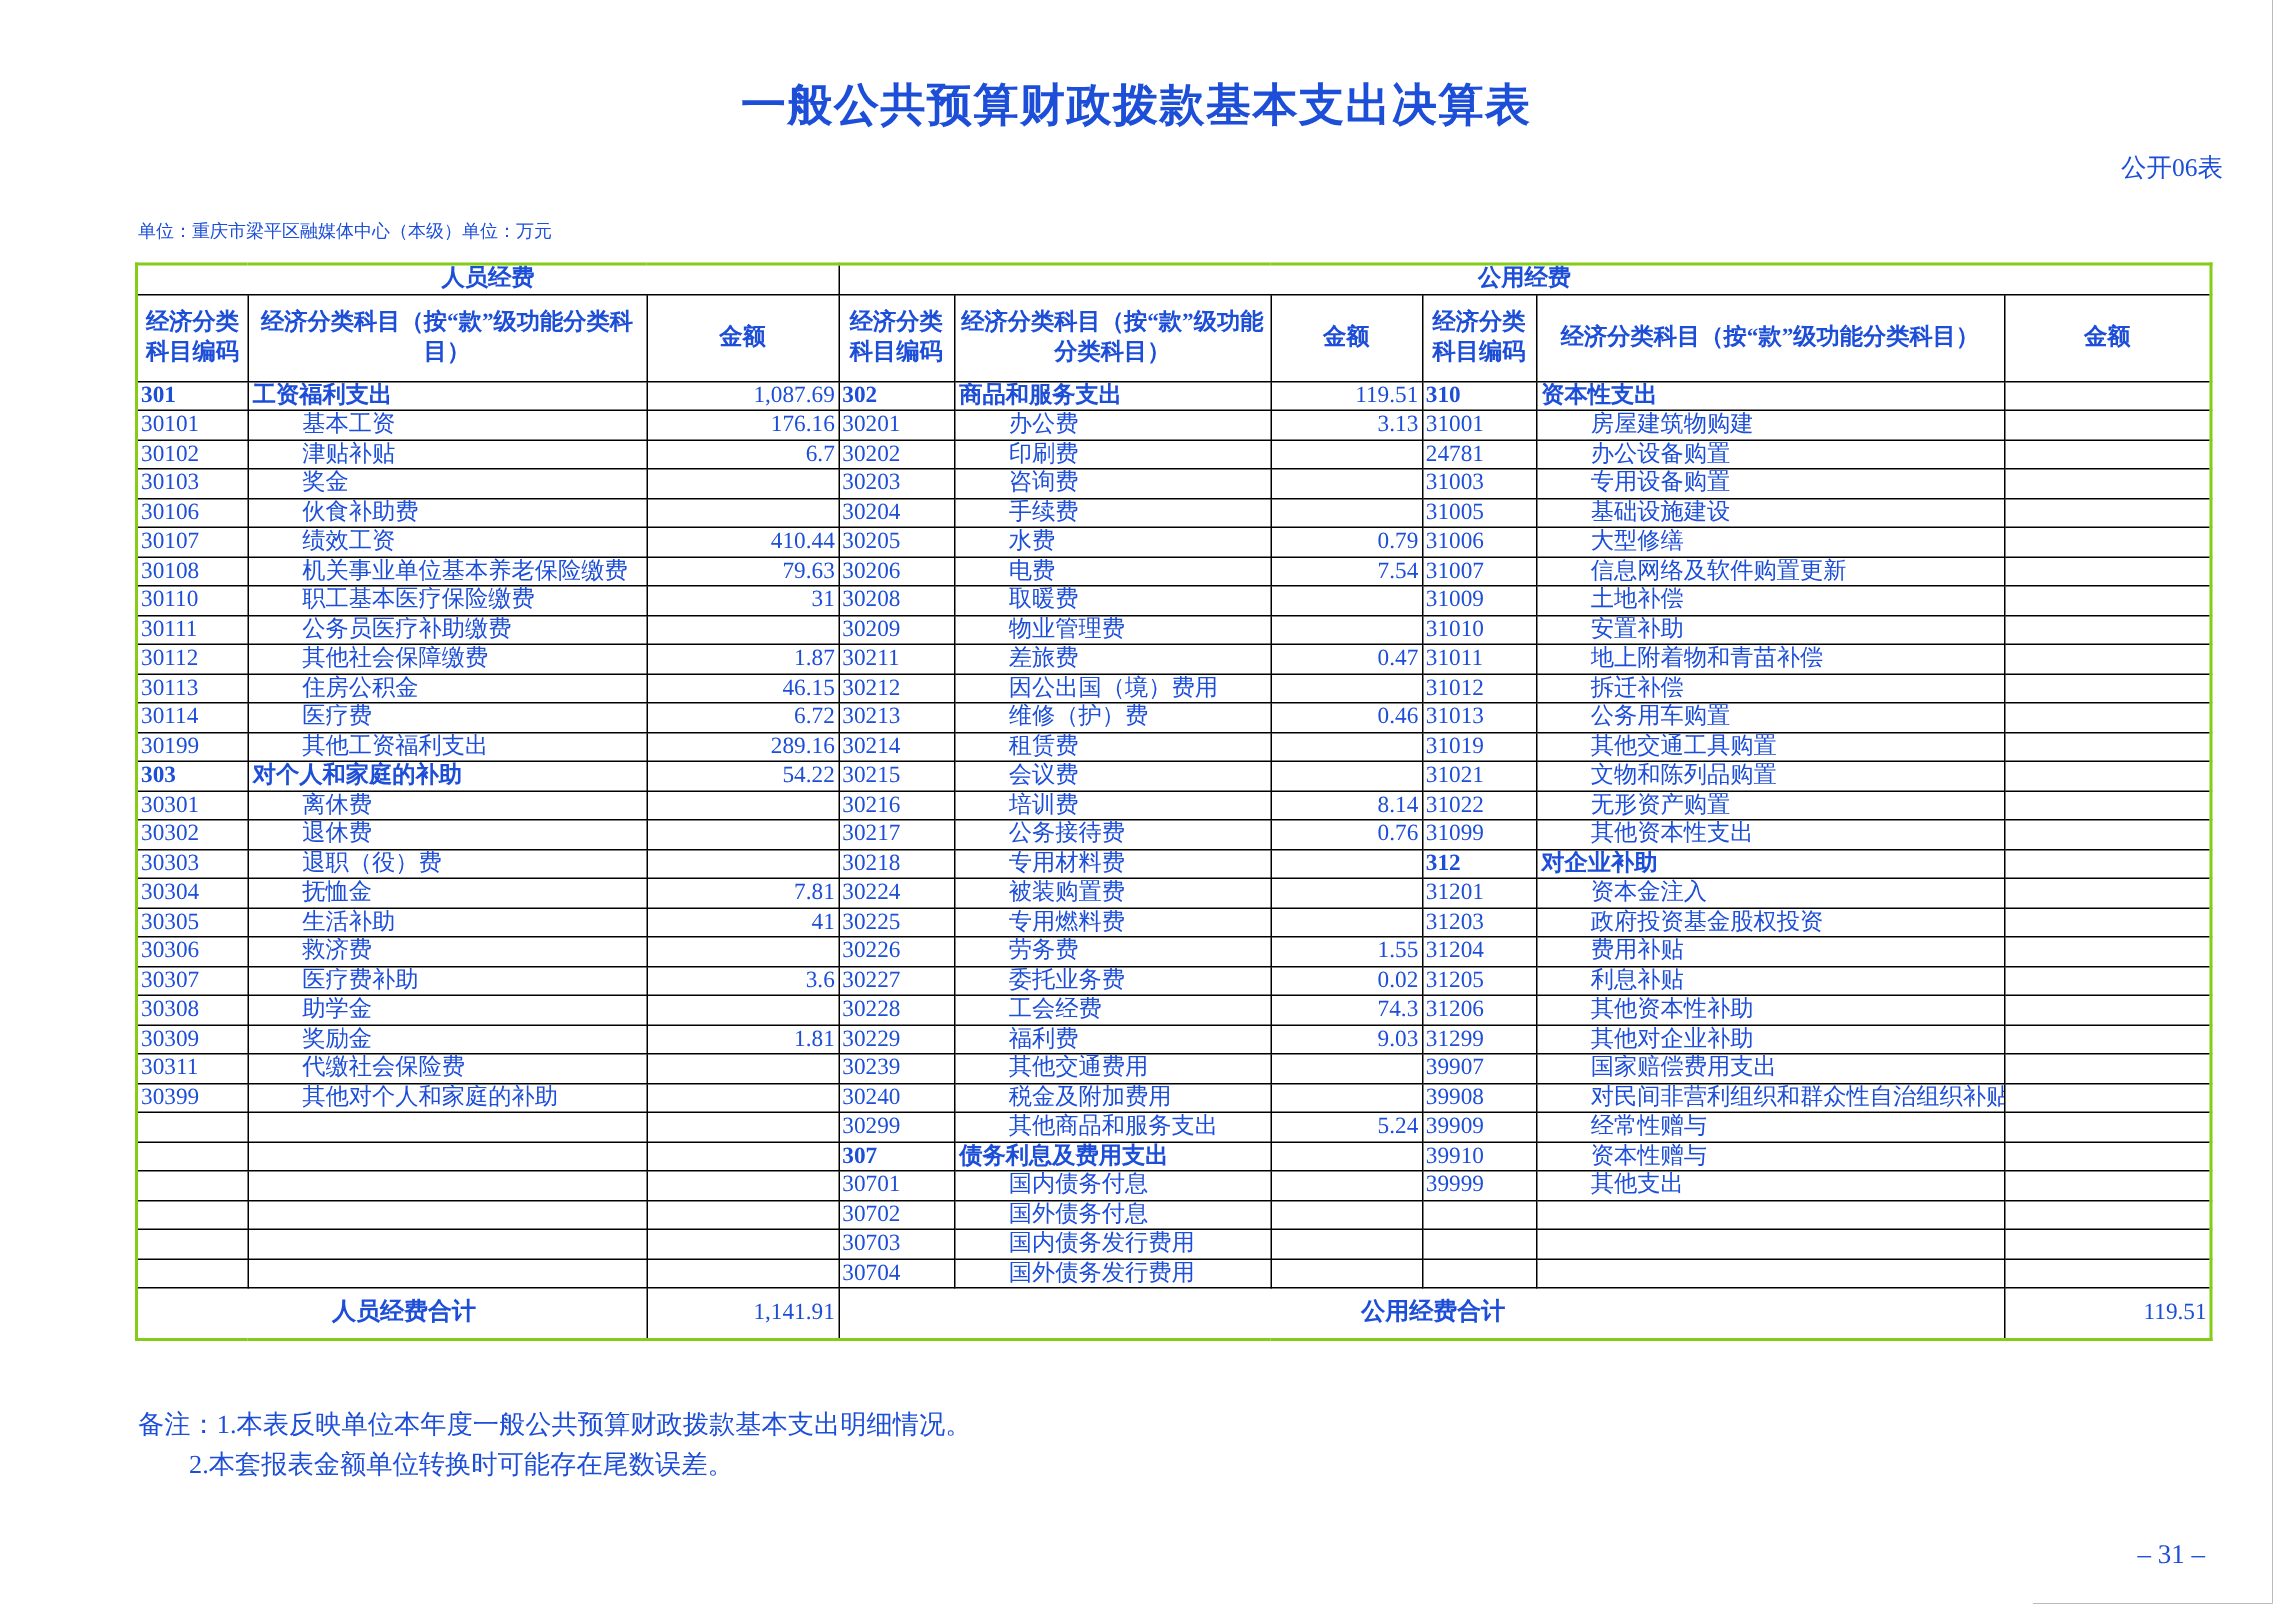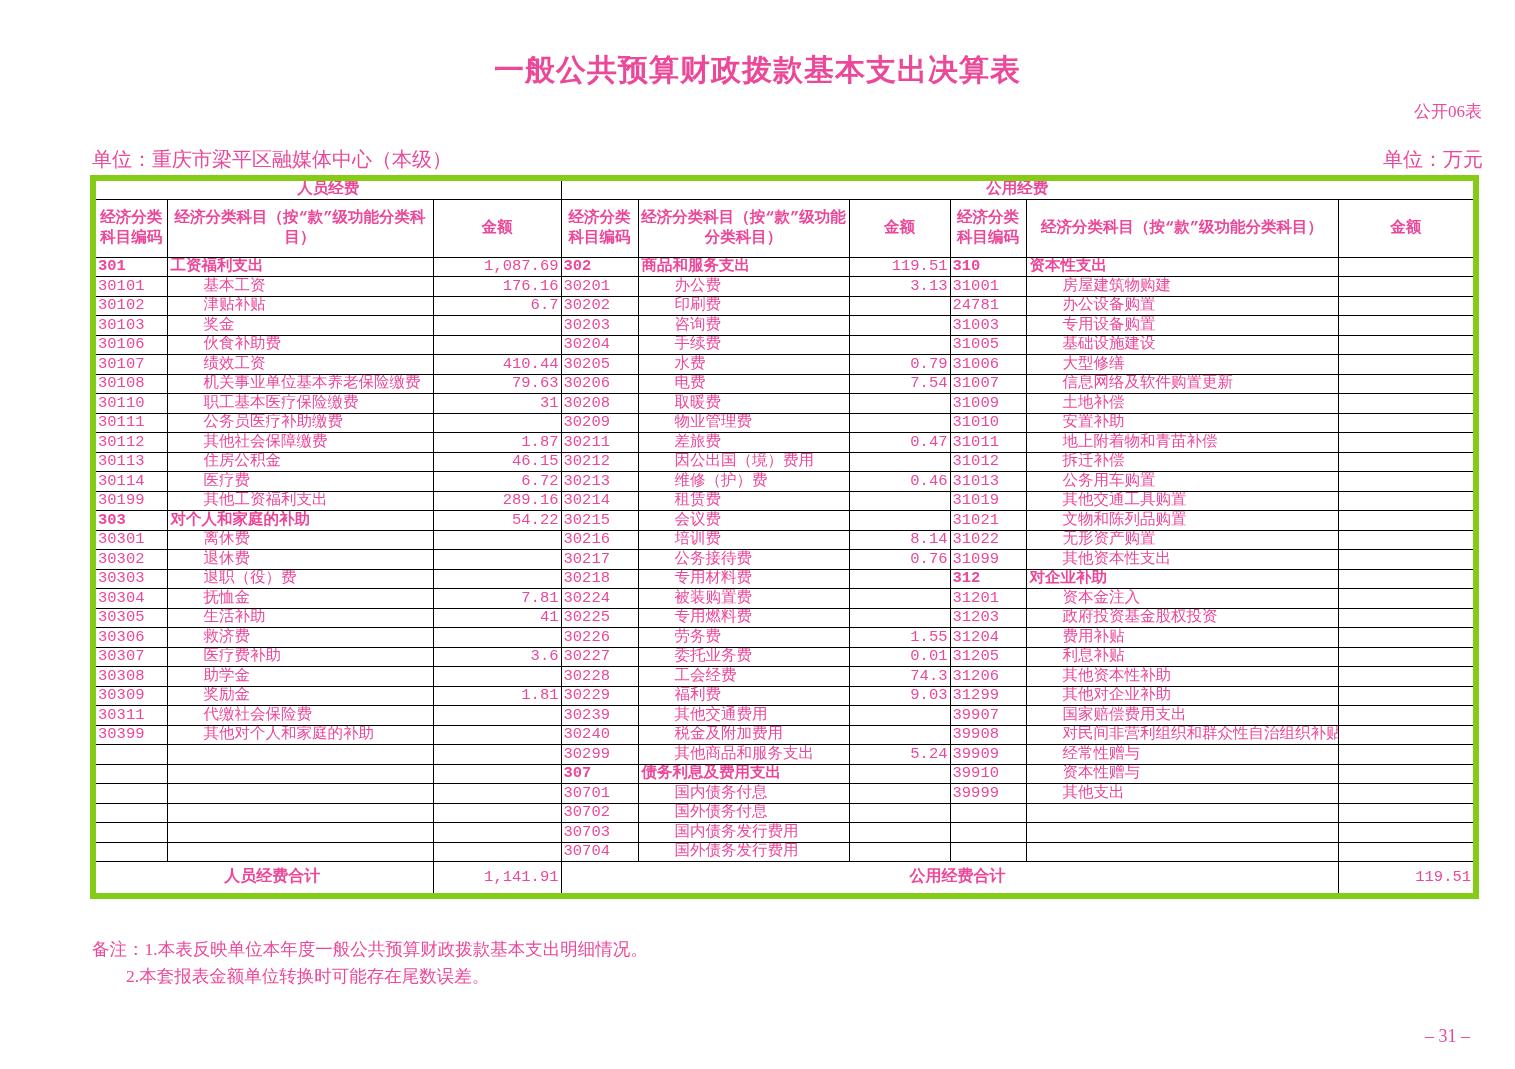--- a/index.html
+++ b/index.html
@@ -1,36 +1,35 @@
 <!DOCTYPE html>
 <html><head>
 <meta charset="utf-8">
 <style>
   html,body { margin:0; padding:0; background:#888; }
   .page {
     position:relative; width:1515px; height:1069px; background:#ffffff;
-    font-family:"Liberation Serif","DejaVu Serif",serif; color:#ec4899;
+    font-family:"Liberation Serif","DejaVu Serif",serif; color:#1d4ed8;
     margin:0 auto; overflow:hidden;
   }
   .title {
     position:absolute; top:50px; left:0; width:100%;
     text-align:center; font-size:30px; font-weight:bold; letter-spacing:1px;
   }
   .table-code {
     position:absolute; top:100px; right:33px; font-size:17px;
   }
   .unit-row {
     position:absolute; top:146px; left:92px; width:1391px;
-    display:flex; justify-content:space-between; font-size:20px;
+    display:flex; justify-content:flex-start; font-size:12px;
   }
   table.fin {
     position:absolute; top:175px; left:90px; width:1383px;
     border-collapse:collapse; table-layout:fixed; font-size:15.5px;
-    border:6px solid #84cc16;
-    font-family:Liberation Mono, monospace;
+    border:2px solid #84cc16;
   }
   table.fin th, table.fin td {
     border:1px solid #000; padding:0 2px; overflow:hidden;
     vertical-align:middle; line-height:1.15;
   }
   tr.section-row { height:20px; }
   tr.section-row th { font-weight:bold; text-align:center; font-size:15.5px; padding:0; }
   tr.col-header-row { height:58px; }
   tr.col-header-row th { font-weight:bold; text-align:center; line-height:1.3; padding:1px 2px; white-space:normal; }
   tbody tr { height:19.5px; }
@@ -314,21 +313,21 @@
           <td class="code">31204</td>
           <td class="name child">费用补贴</td>
           <td class="amount"></td>
         </tr>
         <tr>
           <td class="code">30307</td>
           <td class="name child">医疗费补助</td>
           <td class="amount">3.6</td>
           <td class="code">30227</td>
           <td class="name child">委托业务费</td>
-          <td class="amount">0.01</td>
+          <td class="amount">0.02</td>
           <td class="code">31205</td>
           <td class="name child">利息补贴</td>
           <td class="amount"></td>
         </tr>
         <tr>
           <td class="code">30308</td>
           <td class="name child">助学金</td>
           <td class="amount"></td>
           <td class="code">30228</td>
           <td class="name child">工会经费</td>

